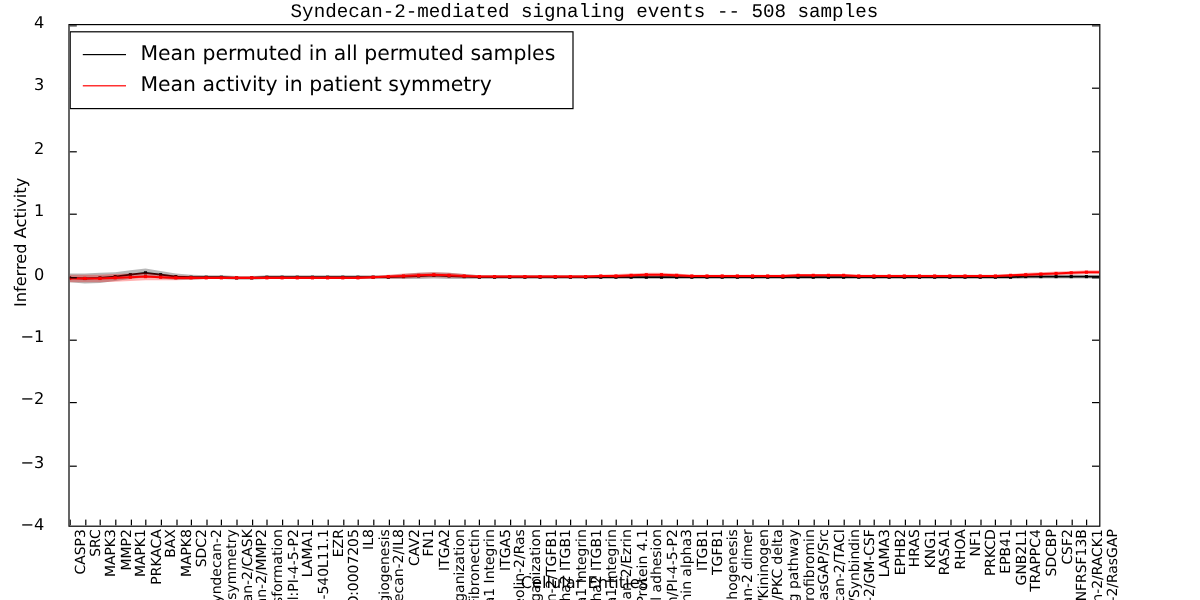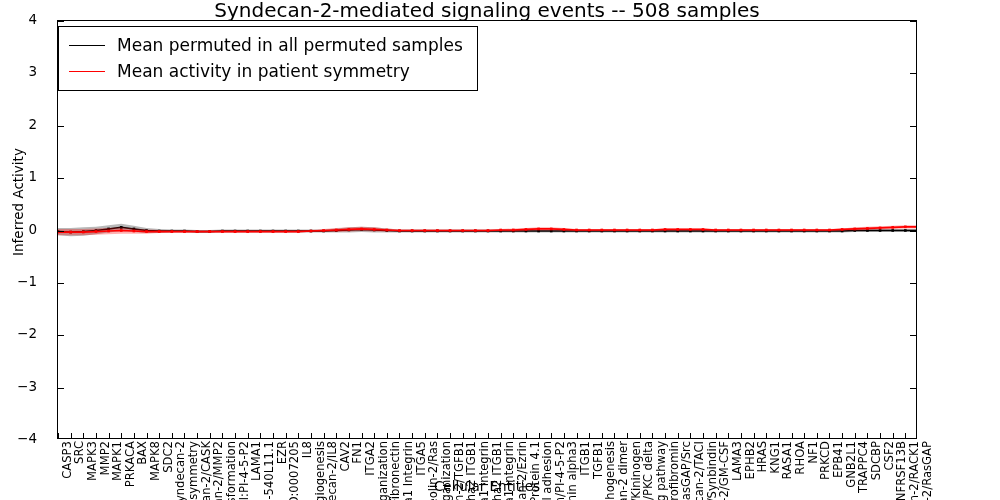--- a/index.html
+++ b/index.html
@@ -20,24 +20,25 @@
     height: 500px;
     background: #ffffff;
   }
   
   #chart-title {
     position: absolute;
     left: 57px;
     top: 1px;
     width: 860px;
     text-align: center;
-    font-size: 20px;
+    font-size: 16px;
     line-height: 18px;
     color: #000;
     white-space: nowrap;
+    font-family: Liberation Mono, monospace;
   }
   
   #plot-area {
     position: absolute;
     left: 57px;
     top: 20px;
     width: 860px;
     height: 419px;
     border: 1.1px solid #000;
     box-sizing: border-box;

